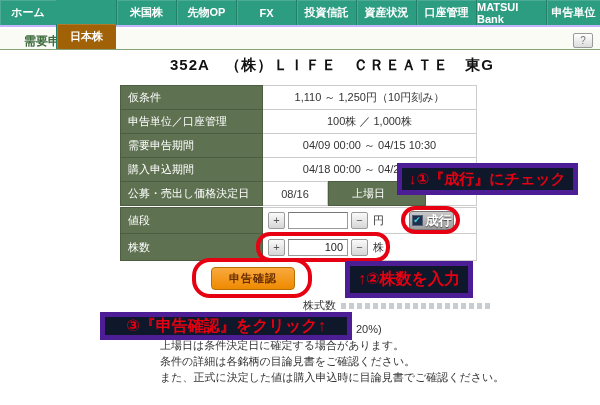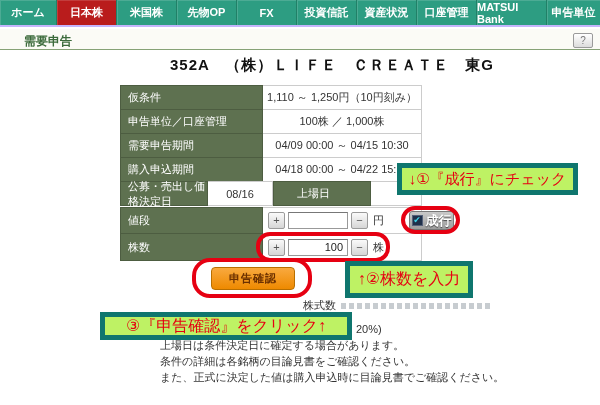--- a/index.html
+++ b/index.html
@@ -6,35 +6,35 @@
   body { background:#fff; font-family:"Liberation Sans","DejaVu Sans",sans-serif; }
   .canvas { position:relative; width:600px; height:405px; background:#fff; overflow:hidden; }
 
   
   .nav { position:absolute; top:0; left:0; width:600px; height:27px; background:#2d9d82;
          border-bottom:2px solid #c4b5fd; display:flex; z-index:2; }
   .tab { height:25px; display:flex; align-items:center; justify-content:center;
          color:#fff; font-size:11px; font-weight:bold; border-left:1px solid #218067;
          box-shadow: inset 1px 1px 0 rgba(255,255,255,0.15); cursor:pointer; }
   .tab:first-child { border-left:none; }
-  .tab.active { background:#b91c1c; }
+  .tab.active { background:#a16207;margin-top:24px; }
 
   
   .header-bar { position:absolute; top:29px; left:0; width:600px; height:21px;
                 background:#fbfbf6; border-bottom:1px solid #86a276; }
   .header-title { position:absolute; left:8px; top:33px; font-size:12px; font-weight:bold; color:#3c6b3c;margin-left:16px; }
   .help-btn { position:absolute; right:7px; top:33px; width:20px; height:15px;
               background:linear-gradient(#ffffff,#dcdcdc); border:1px solid #9a9a9a; border-radius:2px;
               font-size:10px; color:#777; text-align:center; line-height:13px; cursor:pointer; }
 
   .stock-title { position:absolute; left:170px; top:56px; font-size:15px; font-weight:bold;
                  color:#111; letter-spacing:1px; }
 
   
-  .row { position:absolute; left:120px; width:302px; height:25px; display:flex; }
+  .row { position:absolute; left:120px; width:357px; height:25px; display:flex; }
   .cell-label { width:143px; background:#5e7150; border:1px solid #4d5d41; color:#fff;
                 font-size:11px; display:flex; align-items:center; padding-left:7px; }
   .cell-value { flex:1; background:#fff; border:1px solid #cccccc; border-left:none;
                 color:#333; font-size:11px; display:flex; align-items:center; justify-content:center;
                 white-space:nowrap; overflow:hidden; }
   .cell-date { width:65px; flex:none; }
   .cell-listing { width:98px; flex:none; background:#5e7150; border:1px solid #4d5d41; color:#fff;
                   font-size:11px; display:flex; align-items:center; padding-left:23px; }
   .cell-rest { width:51px; flex:none; background:#fff; border:1px solid #cccccc; border-left:none; }
 
@@ -59,22 +59,22 @@
                 background:linear-gradient(#f9a93f,#ee8a00); border:1px solid #b96f00; border-radius:4px;
                 color:#6b3000; font-weight:bold; font-size:11px; display:flex; align-items:center;
                 justify-content:center; cursor:pointer; z-index:3; letter-spacing:1px; }
 
   
   .red-ring { position:absolute; border:4px solid #e60012; border-radius:14px; z-index:5; pointer-events:none; }
   .ring1 { left:401px; top:206px; width:59px; height:28px; }
   .ring2 { left:256px; top:232px; width:134px; height:30px; }
   .ring3 { left:192px; top:258px; width:120px; height:40px; border-radius:18px; }
 
-  .blue-box { position:absolute; background:#bef264; border:5px solid #0f766e; color:#e60012;
-              font-weight:normal; display:flex; align-items:center; justify-content:center;
+  .blue-box { position:absolute; background:#0f172a; border:5px solid #4c1d95; color:#e60012;
+              font-weight:bold; display:flex; align-items:center; justify-content:center;
               white-space:nowrap; z-index:6; }
   .bb1 { left:397px; top:163px; width:181px; height:32px; font-size:15px; }
   .bb2 { left:345px; top:261px; width:128px; height:37px; font-size:16px; }
   .bb3 { left:100px; top:312px; width:252px; height:28px; font-size:16px; }
 
   
   .note { position:absolute; font-size:11px; color:#333; white-space:nowrap; z-index:1; }
   .n-frag1 { left:303px; top:298px; }
   .n-frag2 { left:356px; top:323px; }
   .n-line1 { left:160px; top:338px; }

